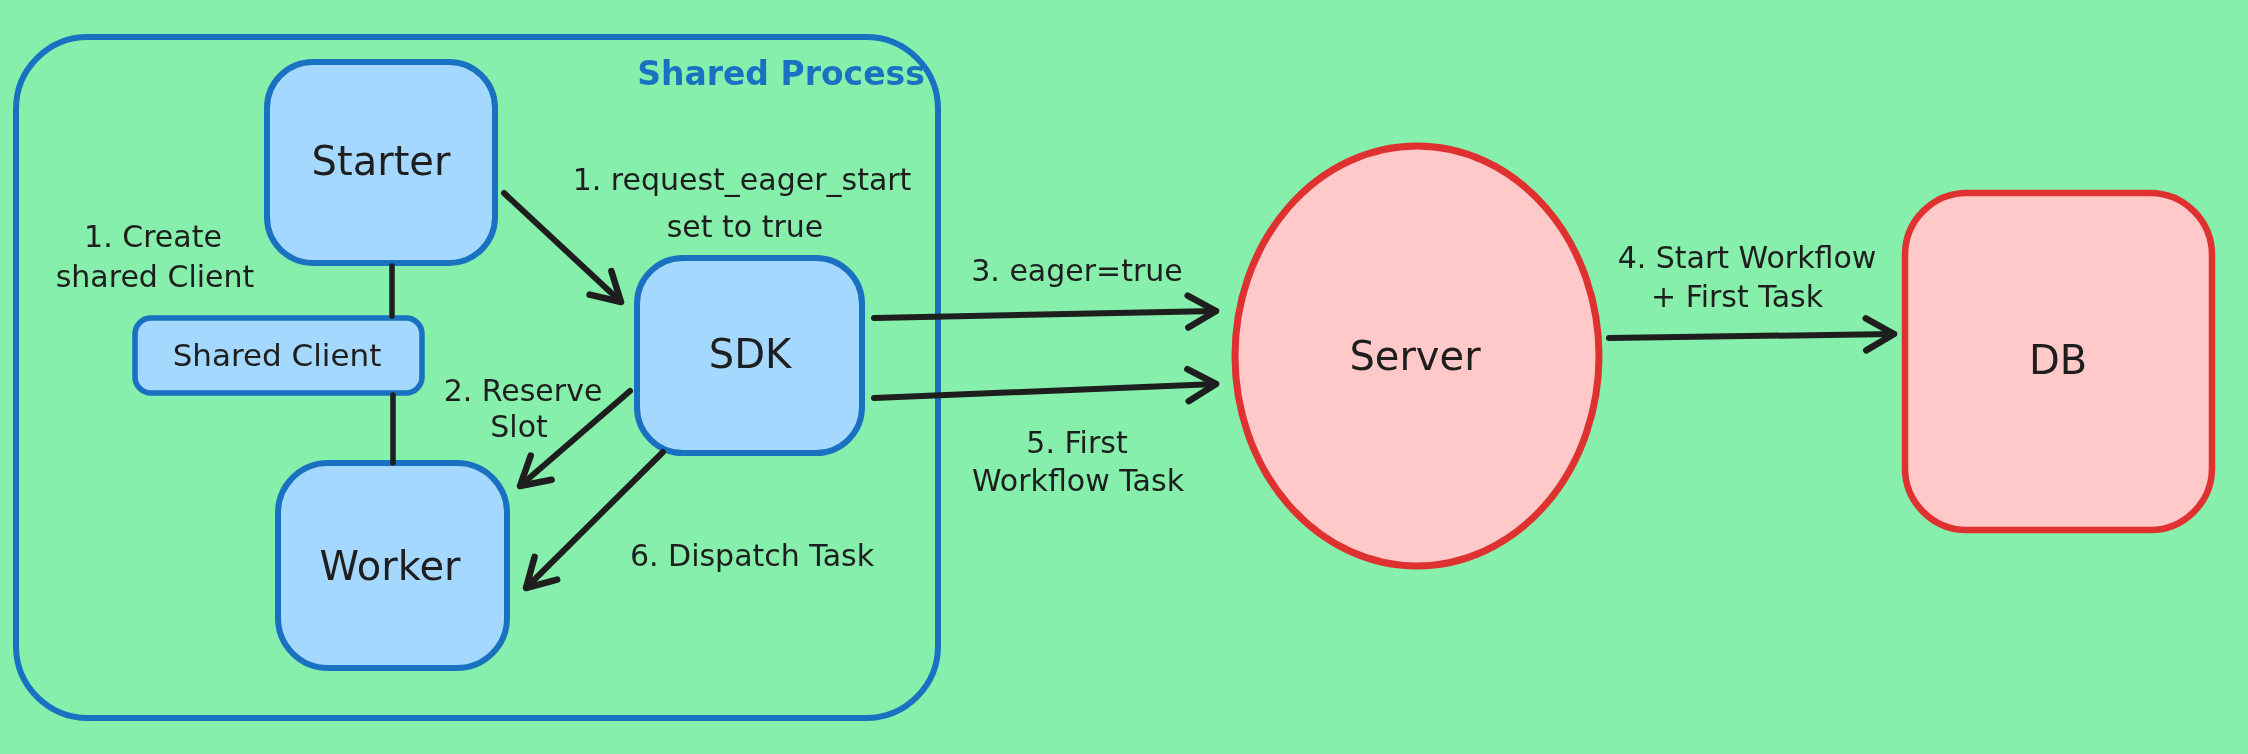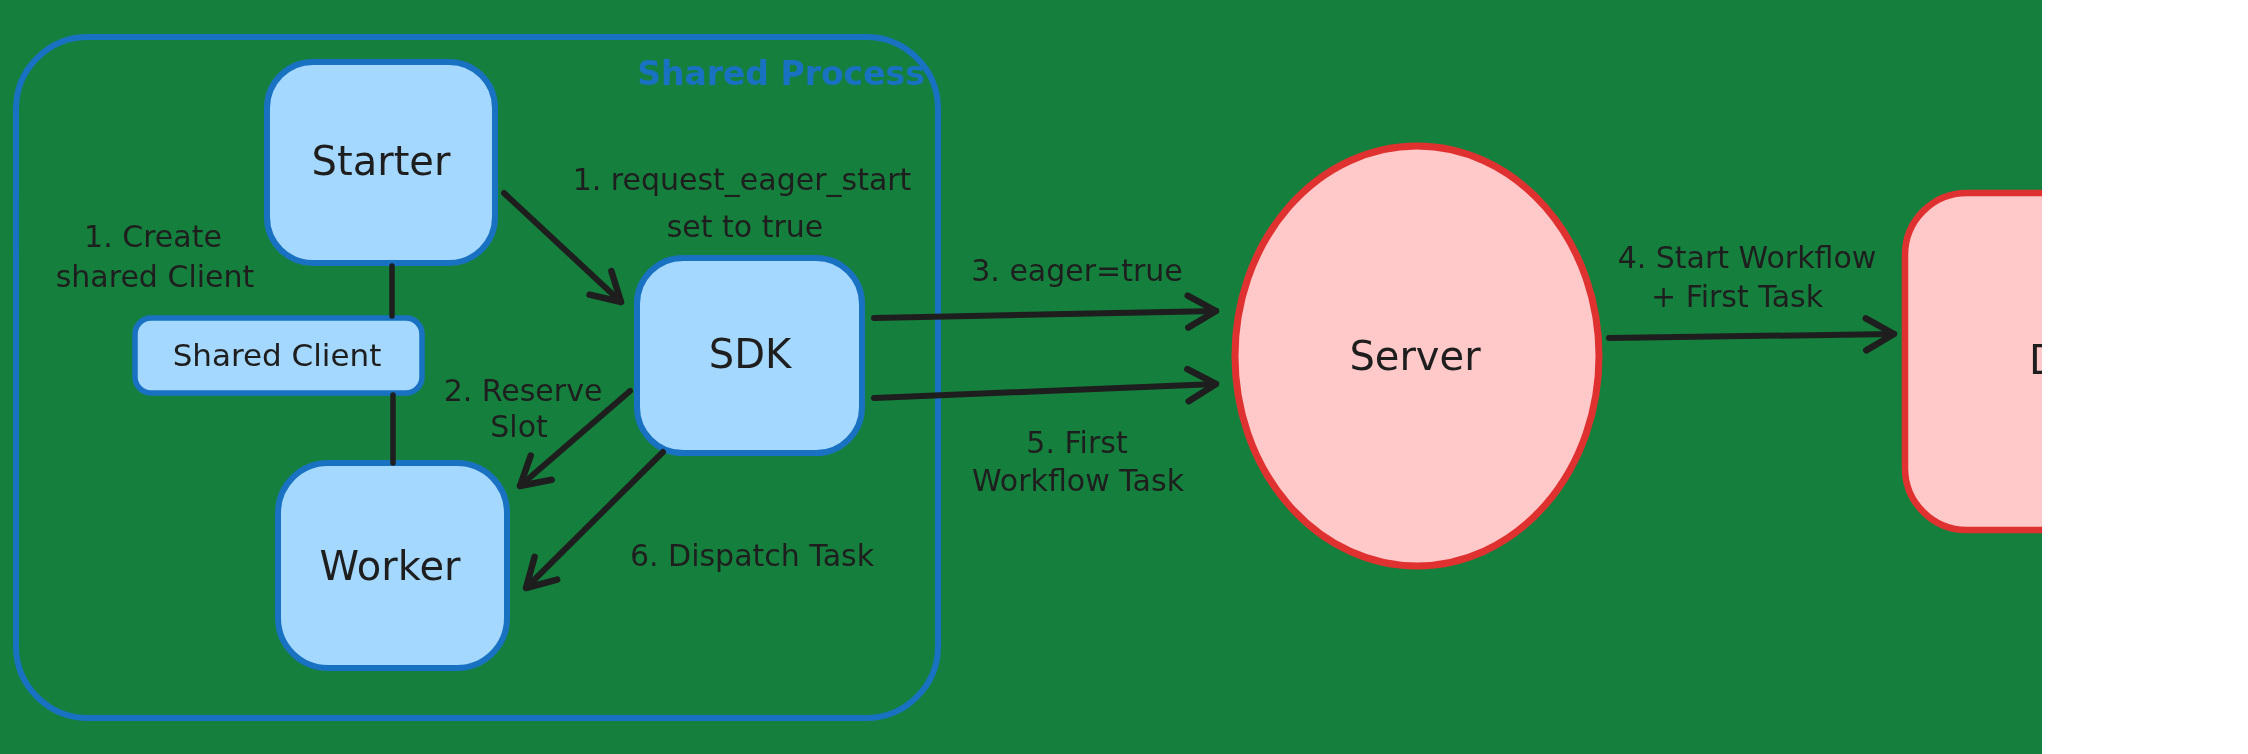--- a/index.html
+++ b/index.html
@@ -1,23 +1,23 @@
 <!DOCTYPE html>
 <html><head>
 <meta charset="utf-8">
 <style>
   html, body {
     margin: 0;
     padding: 0;
     background: #ffffff;
   }
   .canvas-wrap {
-    width: 2042px;
+    width: 2248px;
     height: 754px;
-    background: #15803d;
+    background: #86efac;
     overflow: hidden;
   }
   svg {
     display: block;
     width: 2248px;
     height: 754px;
   }
   svg text {
     font-family: "DejaVu Sans", "Liberation Sans", sans-serif;
     text-anchor: middle;

